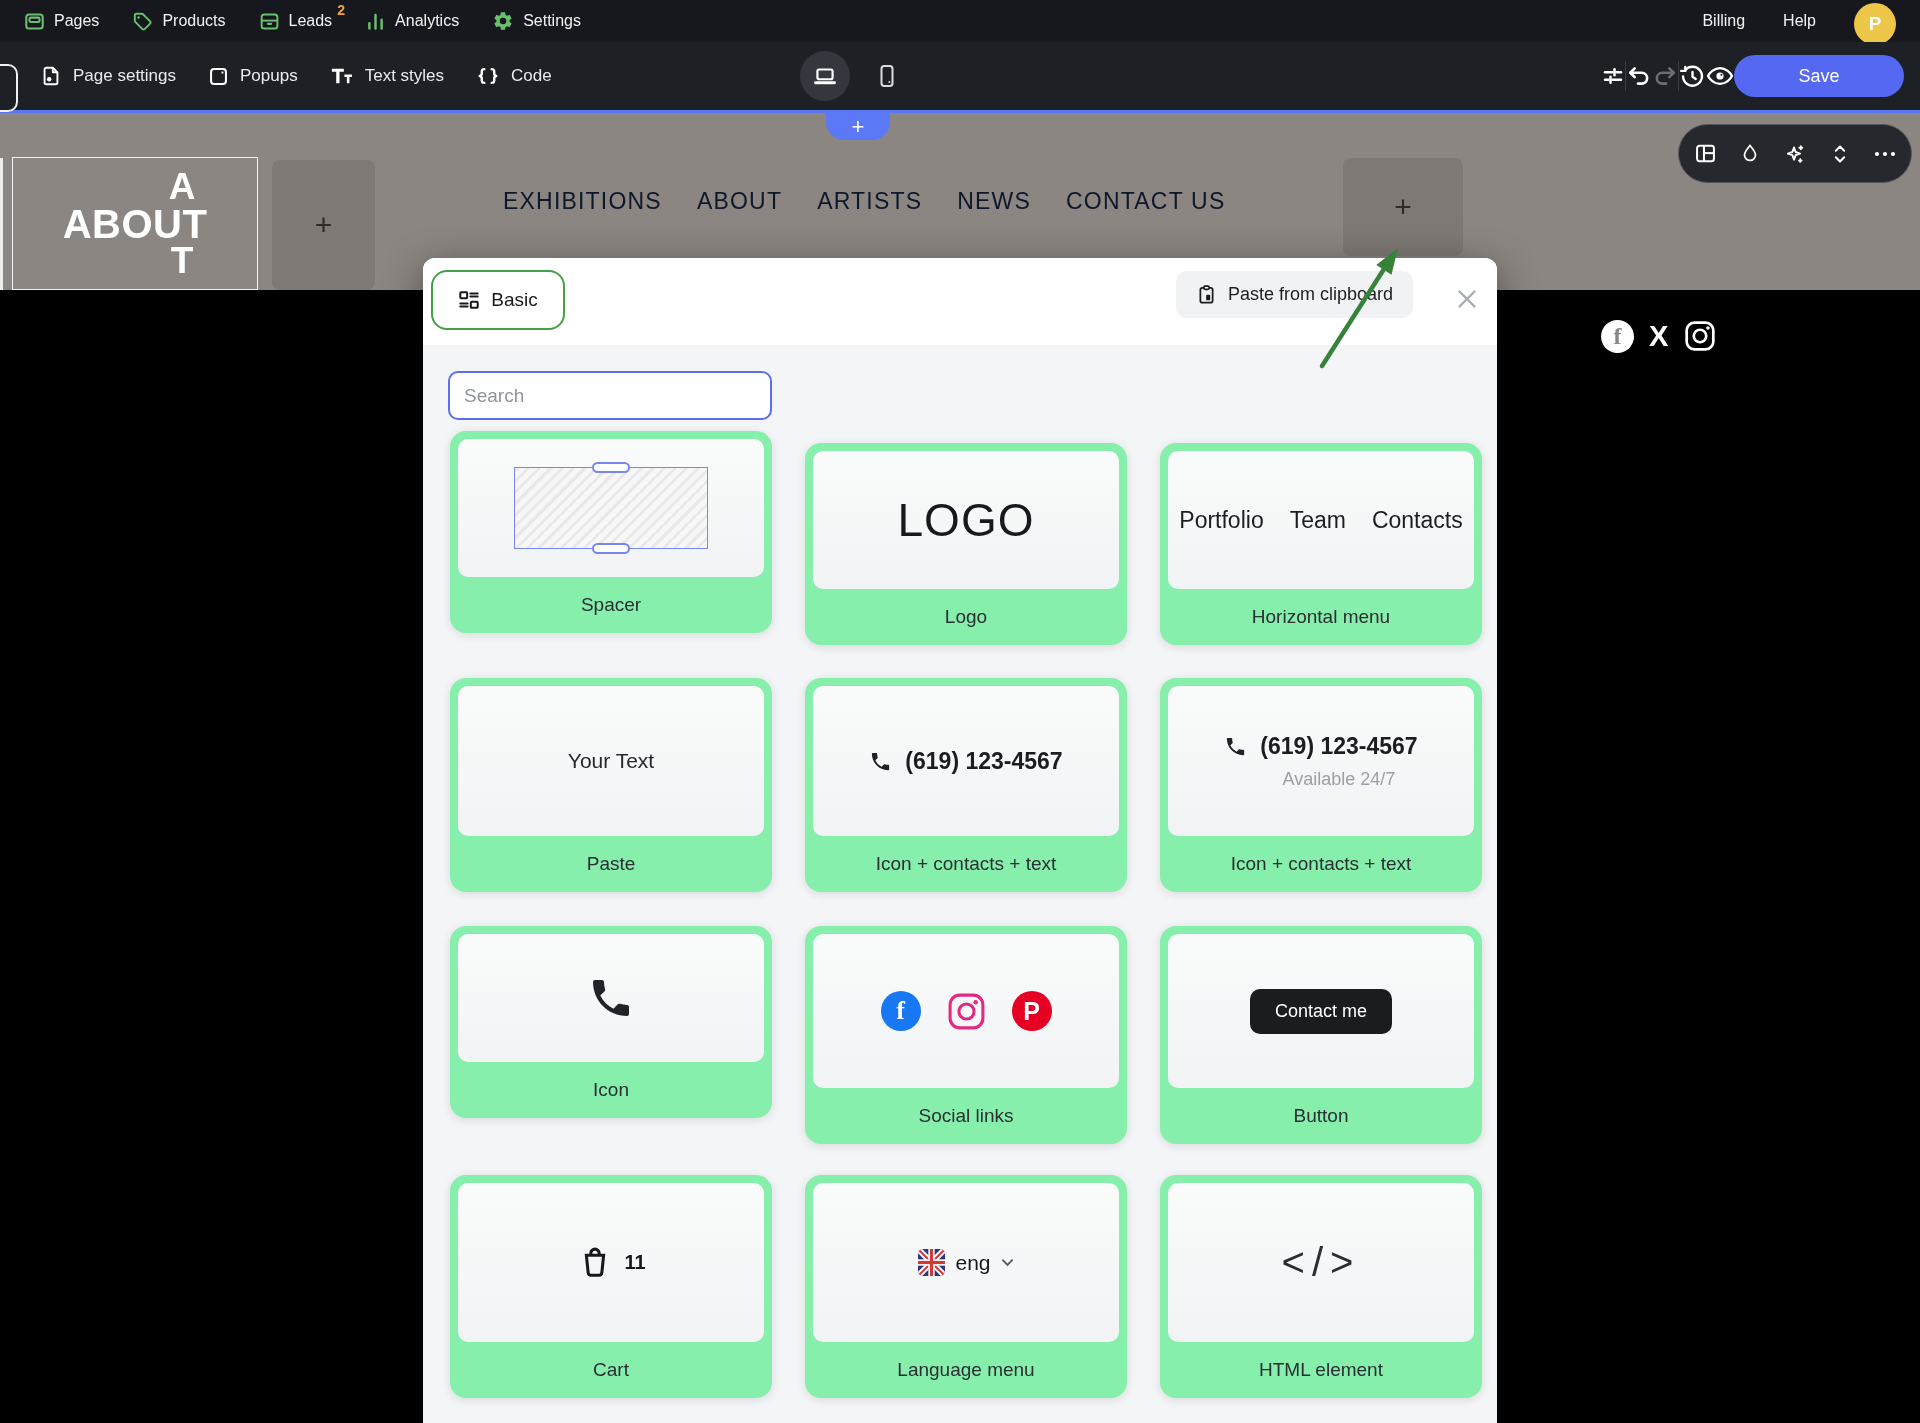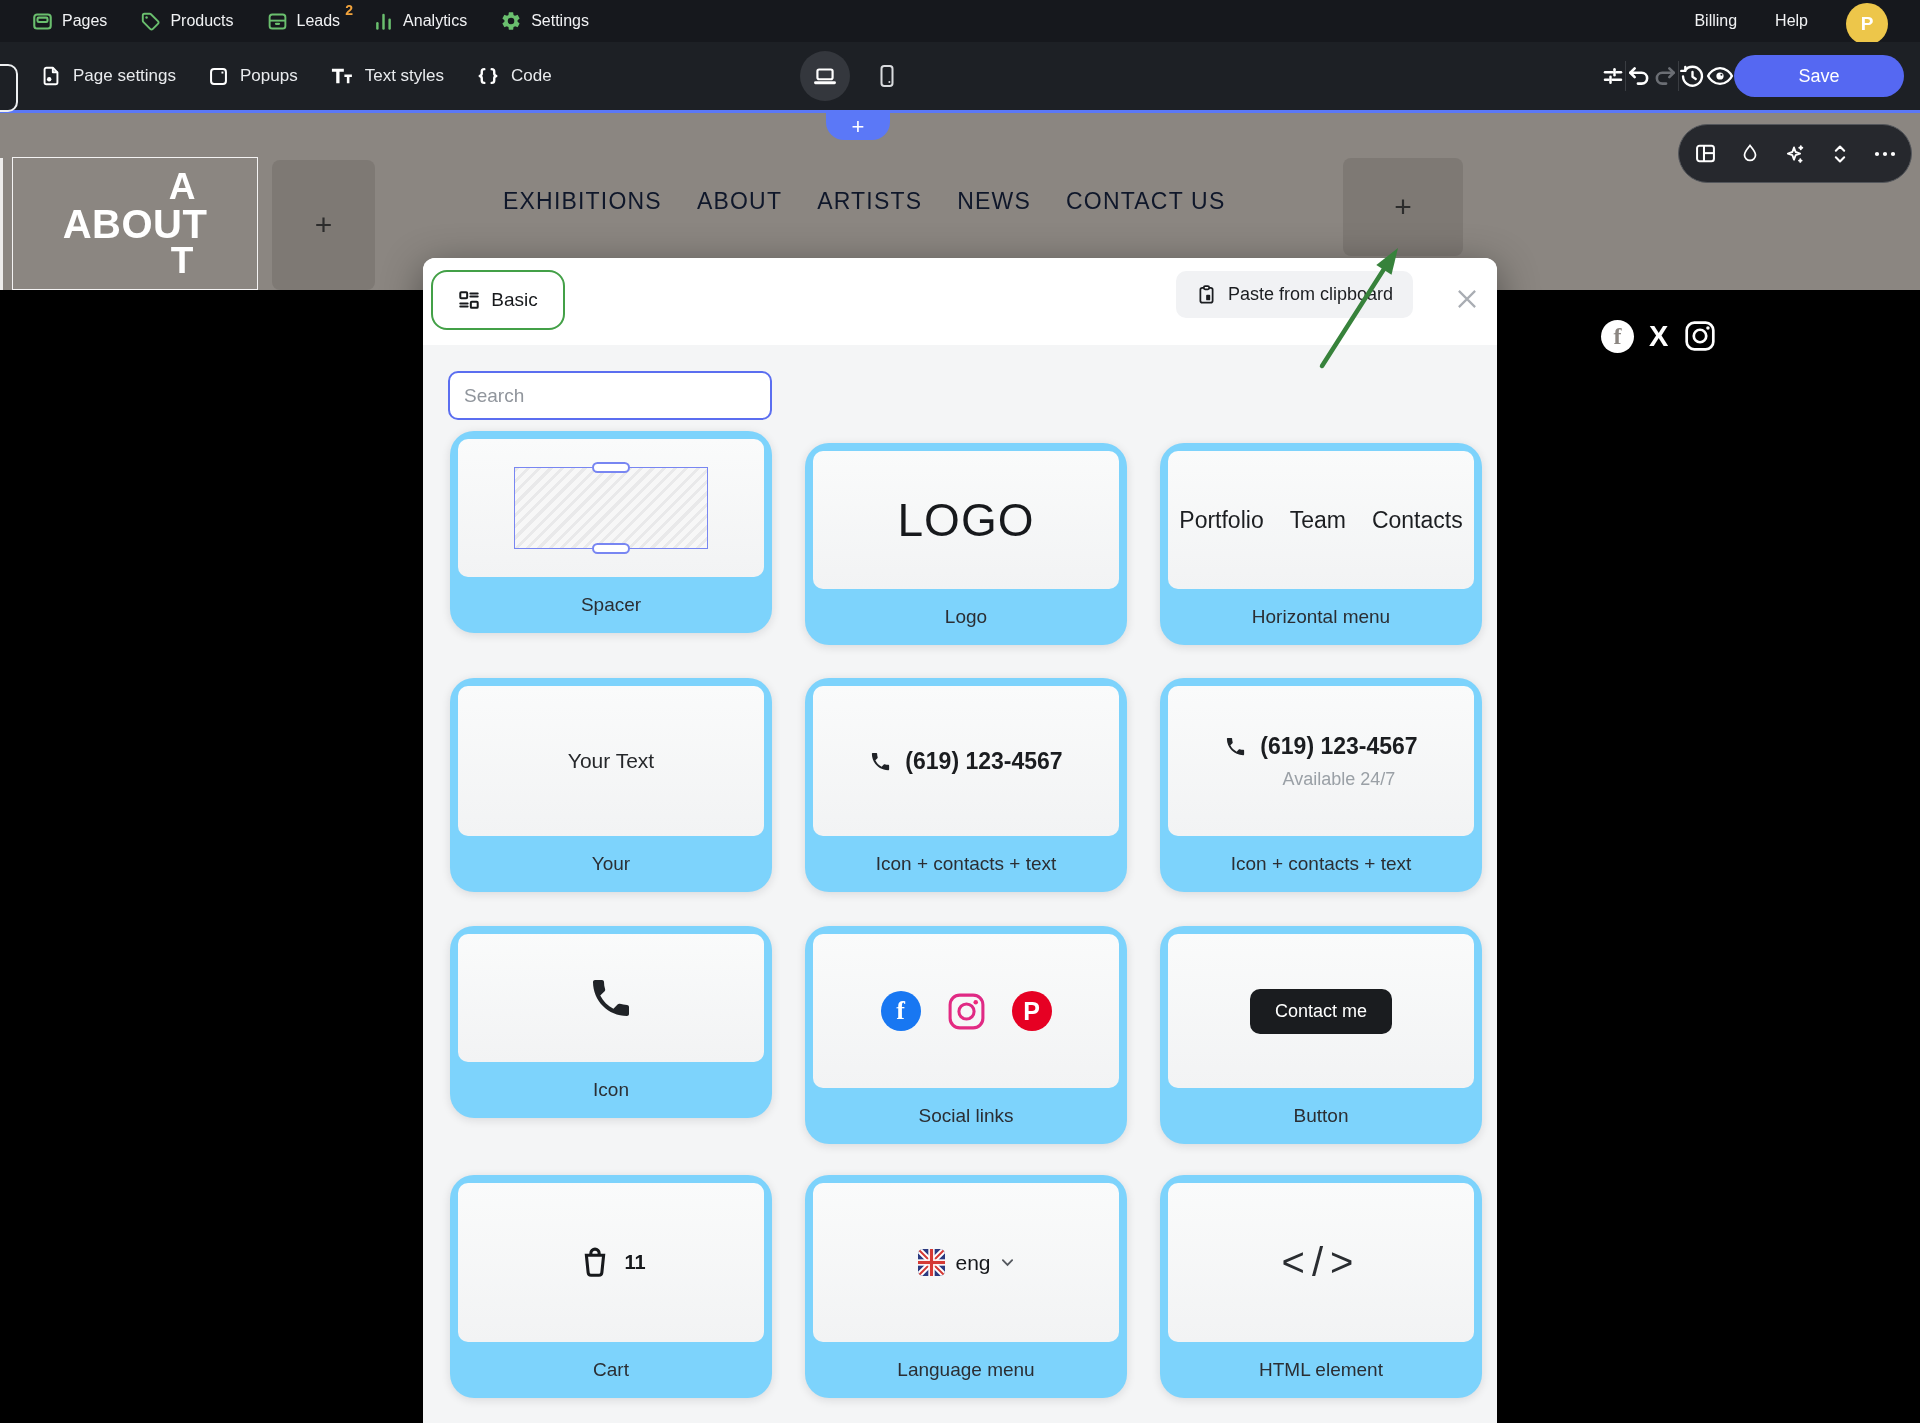--- a/index.html
+++ b/index.html
@@ -2,21 +2,21 @@
 <html><head>
 <meta charset="utf-8">
 <style>
   html,body{margin:0;padding:0;background:#000;}
   .screen{position:relative;width:1920px;height:1423px;overflow:hidden;background:#000;
           font-family:"Liberation Sans",sans-serif;-webkit-font-smoothing:antialiased;}
   svg{display:block;}
 
   
   .topbar{position:absolute;left:0;top:0;width:1920px;height:42px;background:#16181d;
-          display:flex;align-items:center;padding:0 32px;box-sizing:border-box;z-index:10;}
+          display:flex;align-items:center;padding:0 24px;box-sizing:border-box;z-index:10;}
   .tb-item{display:flex;align-items:center;gap:9px;color:#f1f2f4;font-size:16px;margin-right:33px;
            position:relative;cursor:pointer;white-space:nowrap;}
   .tb-badge{position:absolute;top:-9px;right:-13px;color:#f2a33c;font-size:14px;font-weight:bold;}
   .tb-right{margin-left:auto;display:flex;align-items:center;gap:38px;color:#f1f2f4;font-size:16px;}
   .avatar{width:42px;height:42px;border-radius:50%;background:#edc64a;color:#fff;font-weight:bold;
           font-size:19px;display:flex;align-items:center;justify-content:center;margin-top:6px;}
 
   
   .toolbar{position:absolute;left:0;top:42px;width:1920px;height:68px;background:#1d2025;
            display:flex;align-items:center;padding-left:40px;box-sizing:border-box;z-index:10;}
@@ -62,21 +62,21 @@
              gap:11px;font-size:19px;font-weight:500;color:#17191c;box-sizing:border-box;cursor:pointer;}
   .paste-btn{position:absolute;left:753px;top:13px;height:47px;padding:0 20px;border-radius:10px;
              background:#f1f2f4;display:flex;align-items:center;gap:11px;font-size:18px;color:#1b1d20;cursor:pointer;}
   .close-x{position:absolute;left:1031px;top:28px;width:26px;height:26px;cursor:pointer;}
   .search-wrap{position:absolute;left:25px;top:113px;width:324px;height:49px;box-sizing:border-box;}
   .search-input{width:100%;height:100%;box-sizing:border-box;border:2px solid #5b6ef0;border-radius:10px;
                 background:#fff;font-size:19px;color:#1b1d20;padding:0 14px;outline:none;
                 font-family:"Liberation Sans",sans-serif;}
   .search-input::placeholder{color:#90959c;}
 
-  .card{position:absolute;width:322px;background:#7dd3fc;border-radius:24px;
+  .card{position:absolute;width:322px;background:#86efac;border-radius:16px;
         box-shadow:0 2px 10px rgba(25,28,35,.12);display:flex;flex-direction:column;cursor:pointer;}
   .card-prev{margin:8px 8px 0 8px;flex:1;background:linear-gradient(180deg,#fafbfb,#f2f3f4);
              border-radius:10px;display:flex;align-items:center;justify-content:center;overflow:hidden;}
   .card-label{height:56px;display:flex;align-items:center;justify-content:center;font-size:19px;color:#2b2e33;}
 
   .spacer-box{width:194px;height:82px;border:1.5px solid #7886f2;box-sizing:border-box;position:relative;
               background:repeating-linear-gradient(135deg,#e9e9ea 0 3px,#f7f7f7 3px 8px);}
   .sp-handle{position:absolute;left:50%;transform:translateX(-50%);width:38px;height:11px;background:#fff;
              border:2px solid #7886f2;border-radius:7px;box-sizing:border-box;}
   .prev-logo{font-size:46px;color:#17191c;letter-spacing:1px;}
@@ -388,21 +388,21 @@
           <span>Contacts</span>
         </div>
       </div>
       <div class="card-label">Horizontal menu</div>
     </div>
 
     <div class="card" style="left:27px;top:420px;height:214px;">
       <div class="card-prev">
         <span class="prev-text">Your Text</span>
       </div>
-      <div class="card-label">Your</div>
+      <div class="card-label">Paste</div>
     </div>
 
     <div class="card" style="left:382px;top:420px;height:214px;">
       <div class="card-prev">
         <div class="contact-row">
           <span>
             <svg width="23" height="23" viewBox="0 0 24 24" fill="#1f2226">
               <path d="M6.62 10.79c1.44 2.83 3.76 5.14 6.59 6.59l2.2-2.21c.27-.27.67-.36 1.02-.24 1.12.37 2.33.57 3.57.57.55 0 1 .45 1 1V20c0 .55-.45 1-1 1-9.39 0-17-7.61-17-17 0-.55.45-1 1-1h3.5c.55 0 1 .45 1 1 0 1.25.2 2.45.57 3.57.11.35.03.74-.25 1.02l-2.2 2.2z"></path>
             </svg>
             </span>

